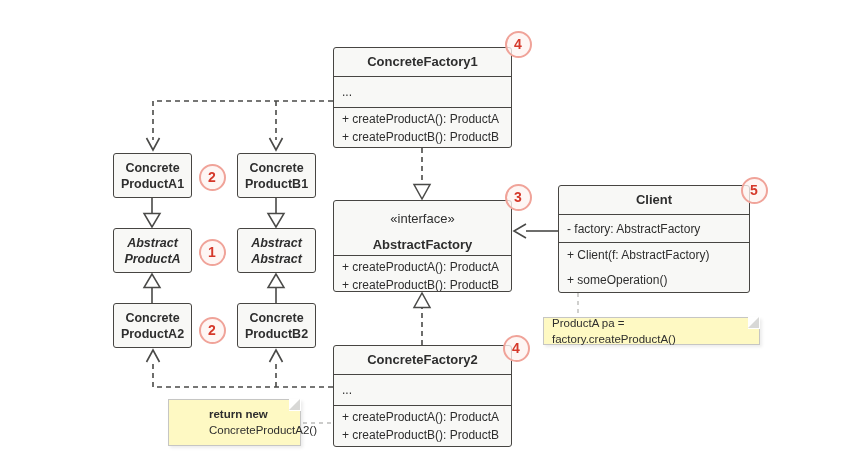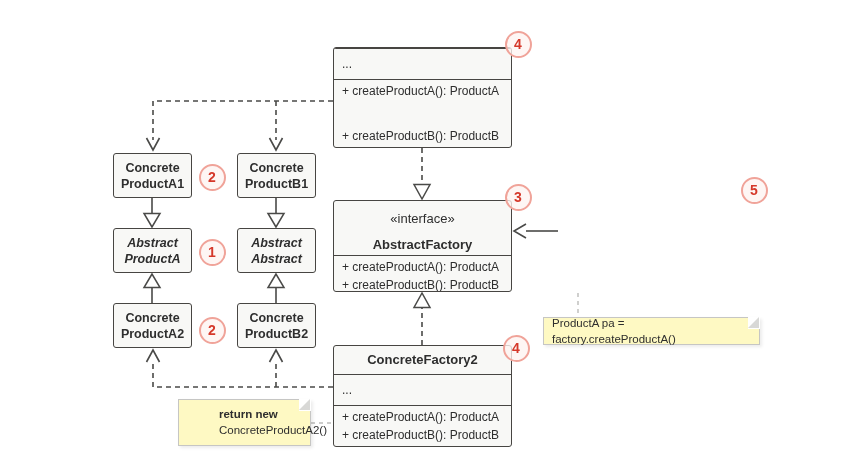--- a/index.html
+++ b/index.html
@@ -115,20 +115,21 @@
     </g>
     <g>
       <path class="notedash" d="M303,423 L331,423"></path>
     </g>
     <g>
       <path class="notedash" d="M578,293 L578,316"></path>
     </g>
   </svg>
 
   <div class="uml-class" style="left:333px;top:47px;width:179px;height:101px;">
+    <div class="uml-title">ConcreteFactory1</div>
     <div class="uml-section uml-attrs" style="height:31px;">
       <div>...</div>
     </div>
     <div class="uml-section uml-methods">
       <div>+ createProductA(): ProductA</div>
       <div>+ createProductB(): ProductB</div>
     </div>
   </div>
 
   <div class="uml-class" style="left:333px;top:200px;width:179px;height:92px;">
@@ -146,20 +147,30 @@
     <div class="uml-title">ConcreteFactory2</div>
     <div class="uml-section uml-attrs" style="height:31px;">
       <div>...</div>
     </div>
     <div class="uml-section uml-methods">
       <div>+ createProductA(): ProductA</div>
       <div>+ createProductB(): ProductB</div>
     </div>
   </div>
 
+  <div class="uml-class" style="left:558px;top:185px;width:192px;height:108px;">
+    <div class="uml-title">Client</div>
+    <div class="uml-section uml-attrs" style="height:28px;">
+      <div>- factory: AbstractFactory</div>
+    </div>
+    <div class="uml-section uml-methods" style="line-height:20px;">
+      <div>+ Client(f: AbstractFactory)</div>
+      <div>+ someOperation()</div>
+    </div>
+  </div>
 
   <div class="uml-product" style="left:113px;top:153px;">
     <div>Concrete</div>
     <div>ProductA1</div>
   </div>
   <div class="uml-product abstract" style="left:113px;top:228px;">
     <div>Abstract</div>
     <div>ProductA</div>
   </div>
   <div class="uml-product" style="left:113px;top:303px;">
@@ -172,21 +183,21 @@
   </div>
   <div class="uml-product abstract" style="left:237px;top:228px;">
     <div>Abstract</div>
     <div>Abstract</div>
   </div>
   <div class="uml-product" style="left:237px;top:303px;">
     <div>Concrete</div>
     <div>ProductB2</div>
   </div>
 
-  <div class="note note-pad" style="left:178px;top:399px;width:133px;height:47px;padding-left:40px;">
+  <div class="note note-pad" style="left:168px;top:399px;width:133px;height:47px;padding-left:40px;">
     <div class="note-fold"></div>
     <div class="note-bold">return new</div>
     <div>ConcreteProductA2()</div>
   </div>
   <div class="note single" style="left:543px;top:317px;width:217px;height:28px;">
     <div class="note-fold"></div>
     <div>ProductA pa = factory.createProductA()</div>
   </div>
 
   <div class="badge" style="left:504.5px;top:30.5px;">4</div>

